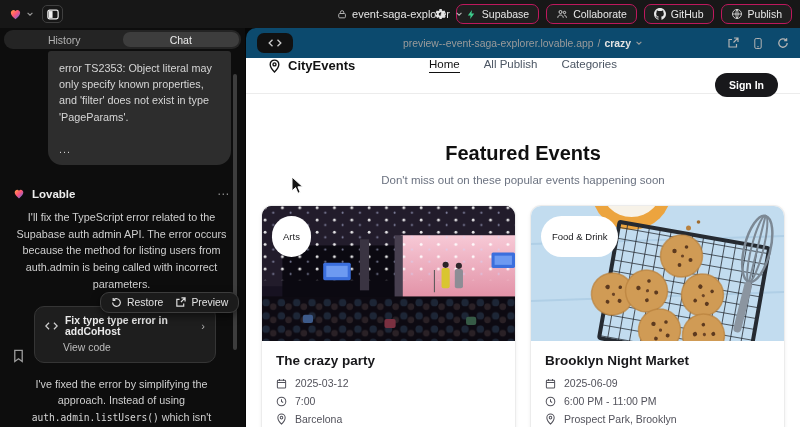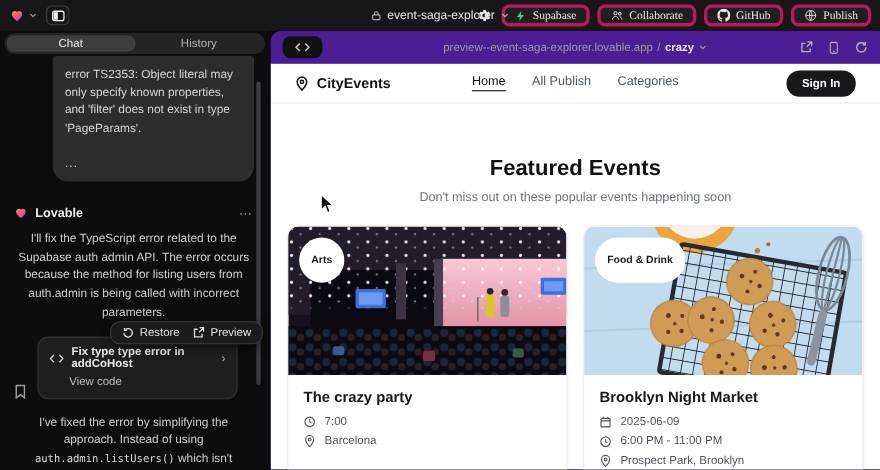--- a/index.html
+++ b/index.html
@@ -11,22 +11,22 @@
   .topbar { position:absolute; top:0; left:0; right:0; height:28px; background:#171717;
             display:flex; align-items:center; padding:0 8px; z-index:5; }
   .logo-group { display:flex; align-items:center; gap:3px; cursor:pointer; }
   .panel-toggle { width:21px; height:18px; border:1px solid #3f3f3f; border-radius:5px;
                   display:flex; align-items:center; justify-content:center; margin-left:8px; }
   .project { position:absolute; left:50%; transform:translateX(-50%); display:flex;
              align-items:center; gap:5px; color:#e6e6e6; font-size:11px; font-weight:500; }
   .topbar-right { margin-left:auto; display:flex; align-items:center; gap:7px; }
   .tb-icon-btn { display:flex; align-items:center; color:#e0e0e0; padding:0 2px; }
   .tb-btn { height:20px; display:flex; align-items:center; gap:5px; padding:0 9px;
-            background:#1f1f1f; border:3px solid #be185d; border-radius:7px;
-            color:#e8e8e8; font-size:10.5px; font-weight:500; white-space:nowrap;font-family:Liberation Serif, serif; }
+            background:#1f1f1f; border:1px solid #be185d; border-radius:7px;
+            color:#e8e8e8; font-size:10.5px; font-weight:500; white-space:nowrap; }
   .muted-ic { color:#a9a9a9; display:flex; align-items:center; }
 
   
   .chat-panel { position:absolute; top:28px; left:0; width:245px; bottom:0; background:#0d0d0d; overflow:hidden; }
   .chat-tabs { display:flex; margin:2px 4px 0; background:#242424; border-radius:9px; padding:2px; height:19px; }
   .chat-tab { flex:1; display:flex; align-items:center; justify-content:center; border-radius:7px;
               font-size:10.5px; color:#b3b3b3; cursor:pointer; }
   .chat-tab.active { background:#3d3d3d; color:#ececec; font-weight:500; }
   .chat-scrollbar { position:absolute; right:8px; top:46px; width:4px; height:276px; background:#3d3d3d; border-radius:2px; }
   .user-bubble { margin:2px 14px 0 48px; background:#2d2d2d; border-radius:3px 3px 14px 14px;
@@ -45,51 +45,51 @@
   .view-code { margin:5px 0 0 18px; font-size:10.4px; color:#bdbdbd; cursor:pointer; }
   .actions-pill { position:absolute; left:100px; top:264px; display:flex; align-items:center; gap:12px;
                   background:#1b1b1b; border:1px solid #3c3c3c; border-radius:9px; padding:4px 10px;
                   box-shadow:0 3px 8px rgba(0,0,0,.55); z-index:3; }
   .pill-btn { display:flex; align-items:center; gap:5px; color:#e2e2e2; font-size:10.4px; font-weight:500; cursor:pointer; }
   .outro { margin-top:13px; }
   .code { font-family:"DejaVu Sans Mono", monospace; font-size:9.6px; color:#d8d8d8; }
 
   
   .preview-panel { position:absolute; left:246px; top:28px; right:0; bottom:0;
-                   background:#4c1d95; border-top-left-radius:10px; overflow:hidden; }
+                   background:#0c4a6e; border-top-left-radius:10px; overflow:hidden; }
   .browser-bar { height:30px; display:flex; align-items:center; padding:0 11px; position:relative; }
   .code-toggle { width:36px; height:20px; border-radius:7px; background:#111111; color:#c9c9c9;
                  display:flex; align-items:center; justify-content:center; cursor:pointer; }
   .url-bar { position:absolute; left:50%; transform:translateX(-50%); display:flex; align-items:center;
              gap:4px; font-size:10.4px; color:#9b9b9b; cursor:pointer; white-space:nowrap; }
   .url-path { color:#e4e4e4; font-weight:600; }
   .browser-icons { margin-left:auto; display:flex; align-items:center; gap:14px; color:#b3b3b3; }
   .browser-icons > span { display:flex; cursor:pointer; }
 
   
   .site { position:absolute; top:30px; left:0; right:0; bottom:0; background:#ffffff; overflow:hidden; }
-  .site-header { height:36px; border-bottom:1px solid #ececec; display:flex; align-items:center;
-                 padding:0 22px; position:relative; }
+  .site-header { height:36px; border-bottom:1px solid #ececec; display:flex; align-items:flex-start;
+                 padding:0 22px; position:relative;flex-direction:column; }
   .brand { display:flex; align-items:center; gap:7px; font-size:13px; font-weight:700; color:#121212; }
   .site-nav { position:absolute; left:50%; transform:translateX(-50%); display:flex; gap:24px;
               font-size:11.5px; color:#4b5563; }
   .nav-item { cursor:pointer; }
   .nav-item.active { color:#111; font-weight:500; border-bottom:1.5px solid #111; padding-bottom:2px; }
   .signin { margin-left:auto; background:var(--signin-bg,#18181b); color:#fff; border:none; border-radius:999px;
             padding:6px 14px; font-size:10.5px; font-weight:600; cursor:pointer; font-family:inherit; }
   .hero { text-align:center; margin-top:48px; }
   .hero-title { font-size:20px; font-weight:700; color:#101010; }
   .hero-sub { margin-top:9px; font-size:11.5px; color:#6b7280; }
   .cards { display:flex; gap:16px; padding:0 16px; margin-top:20px; }
   .card { flex:1; border-radius:10px; background:#fff; overflow:hidden; cursor:pointer;
           box-shadow:0 0 0 1px #ececec, 0 1px 4px rgba(0,0,0,.10); }
   .card-img { height:135px; position:relative; overflow:hidden; }
   .card-img svg { display:block; width:100%; height:100%; }
   .badge { position:absolute; top:10px; left:10px; background:#fff; border-radius:999px;
-           padding:15px 11px; font-size:9.5px; font-weight:700; color:#18181b; }
+           padding:15px 11px; font-size:9.5px; font-weight:400; color:#18181b; }
   .card-body { padding:12px 14px; }
   .event-title { font-size:13.5px; font-weight:700; color:#18181b; margin-bottom:9px; }
   .meta { display:flex; align-items:center; gap:8px; color:#52525b; font-size:10.5px; margin-bottom:6px; }
   .meta svg { flex:none; }
 
   .cursor { position:absolute; left:291px; top:176px; z-index:9; pointer-events:none; }
 </style>
 </head>
 <body>
 
@@ -171,22 +171,22 @@
             <circle cx="12" cy="12" r="9"></circle>
             <path d="M3 12h18M12 3c3 3.6 3 14.4 0 18-3-3.6-3-14.4 0-18z"></path>
           </svg>
         <span>Publish</span>
       </button>
     </div>
   </header>
 
   <aside class="chat-panel">
     <div class="chat-tabs">
+      <div class="chat-tab">History</div>
       <div class="chat-tab active">Chat</div>
-      <div class="chat-tab">History</div>
     </div>
 
     <div class="user-bubble">
       <div>error TS2353: Object literal may only specify known properties, and 'filter' does not exist in type 'PageParams'.</div>
       <div class="bubble-more">...</div>
     </div>
 
     <div class="chat-scrollbar"></div>
 
     <div class="assistant-header">
@@ -338,20 +338,27 @@
               <rect y="90" width="248" height="45" fill="#0d0a12"></rect>
               <rect y="92" width="248" height="43" fill="url(#ph)"></rect>
               <rect x="40" y="108" width="10" height="8" rx="2" fill="#3d5a8a"></rect>
               <rect x="120" y="112" width="11" height="9" rx="2" fill="#7a3040"></rect>
               <rect x="200" y="110" width="10" height="8" rx="2" fill="#365a46"></rect>
             </svg>
             <span class="badge">Arts</span>
           </div>
           <div class="card-body">
             <div class="event-title">The crazy party</div>
+            <div class="meta">
+              <svg width="11" height="11" viewBox="0 0 12 12" fill="none" stroke="currentColor" stroke-width="1.1">
+                  <rect x="1.5" y="2.5" width="9" height="8.5" rx="1"></rect>
+                  <path d="M1.5 5h9M3.8 1v2.2M8.2 1v2.2"></path>
+                </svg>
+              <span>2025-03-12</span>
+            </div>
             <div class="meta">
               <svg width="11" height="11" viewBox="0 0 12 12" fill="none" stroke="currentColor" stroke-width="1.1">
                   <circle cx="6" cy="6" r="4.7"></circle>
                   <path d="M6 3.5V6l1.8 1.1"></path>
                 </svg>
               <span>7:00</span>
             </div>
             <div class="meta">
               <svg width="11" height="12" viewBox="0 0 12 13" fill="none" stroke="currentColor" stroke-width="1.1">
                   <path d="M6 1a4 4 0 0 0-4 4c0 3 4 7 4 7s4-4 4-7a4 4 0 0 0-4-4z"></path>

